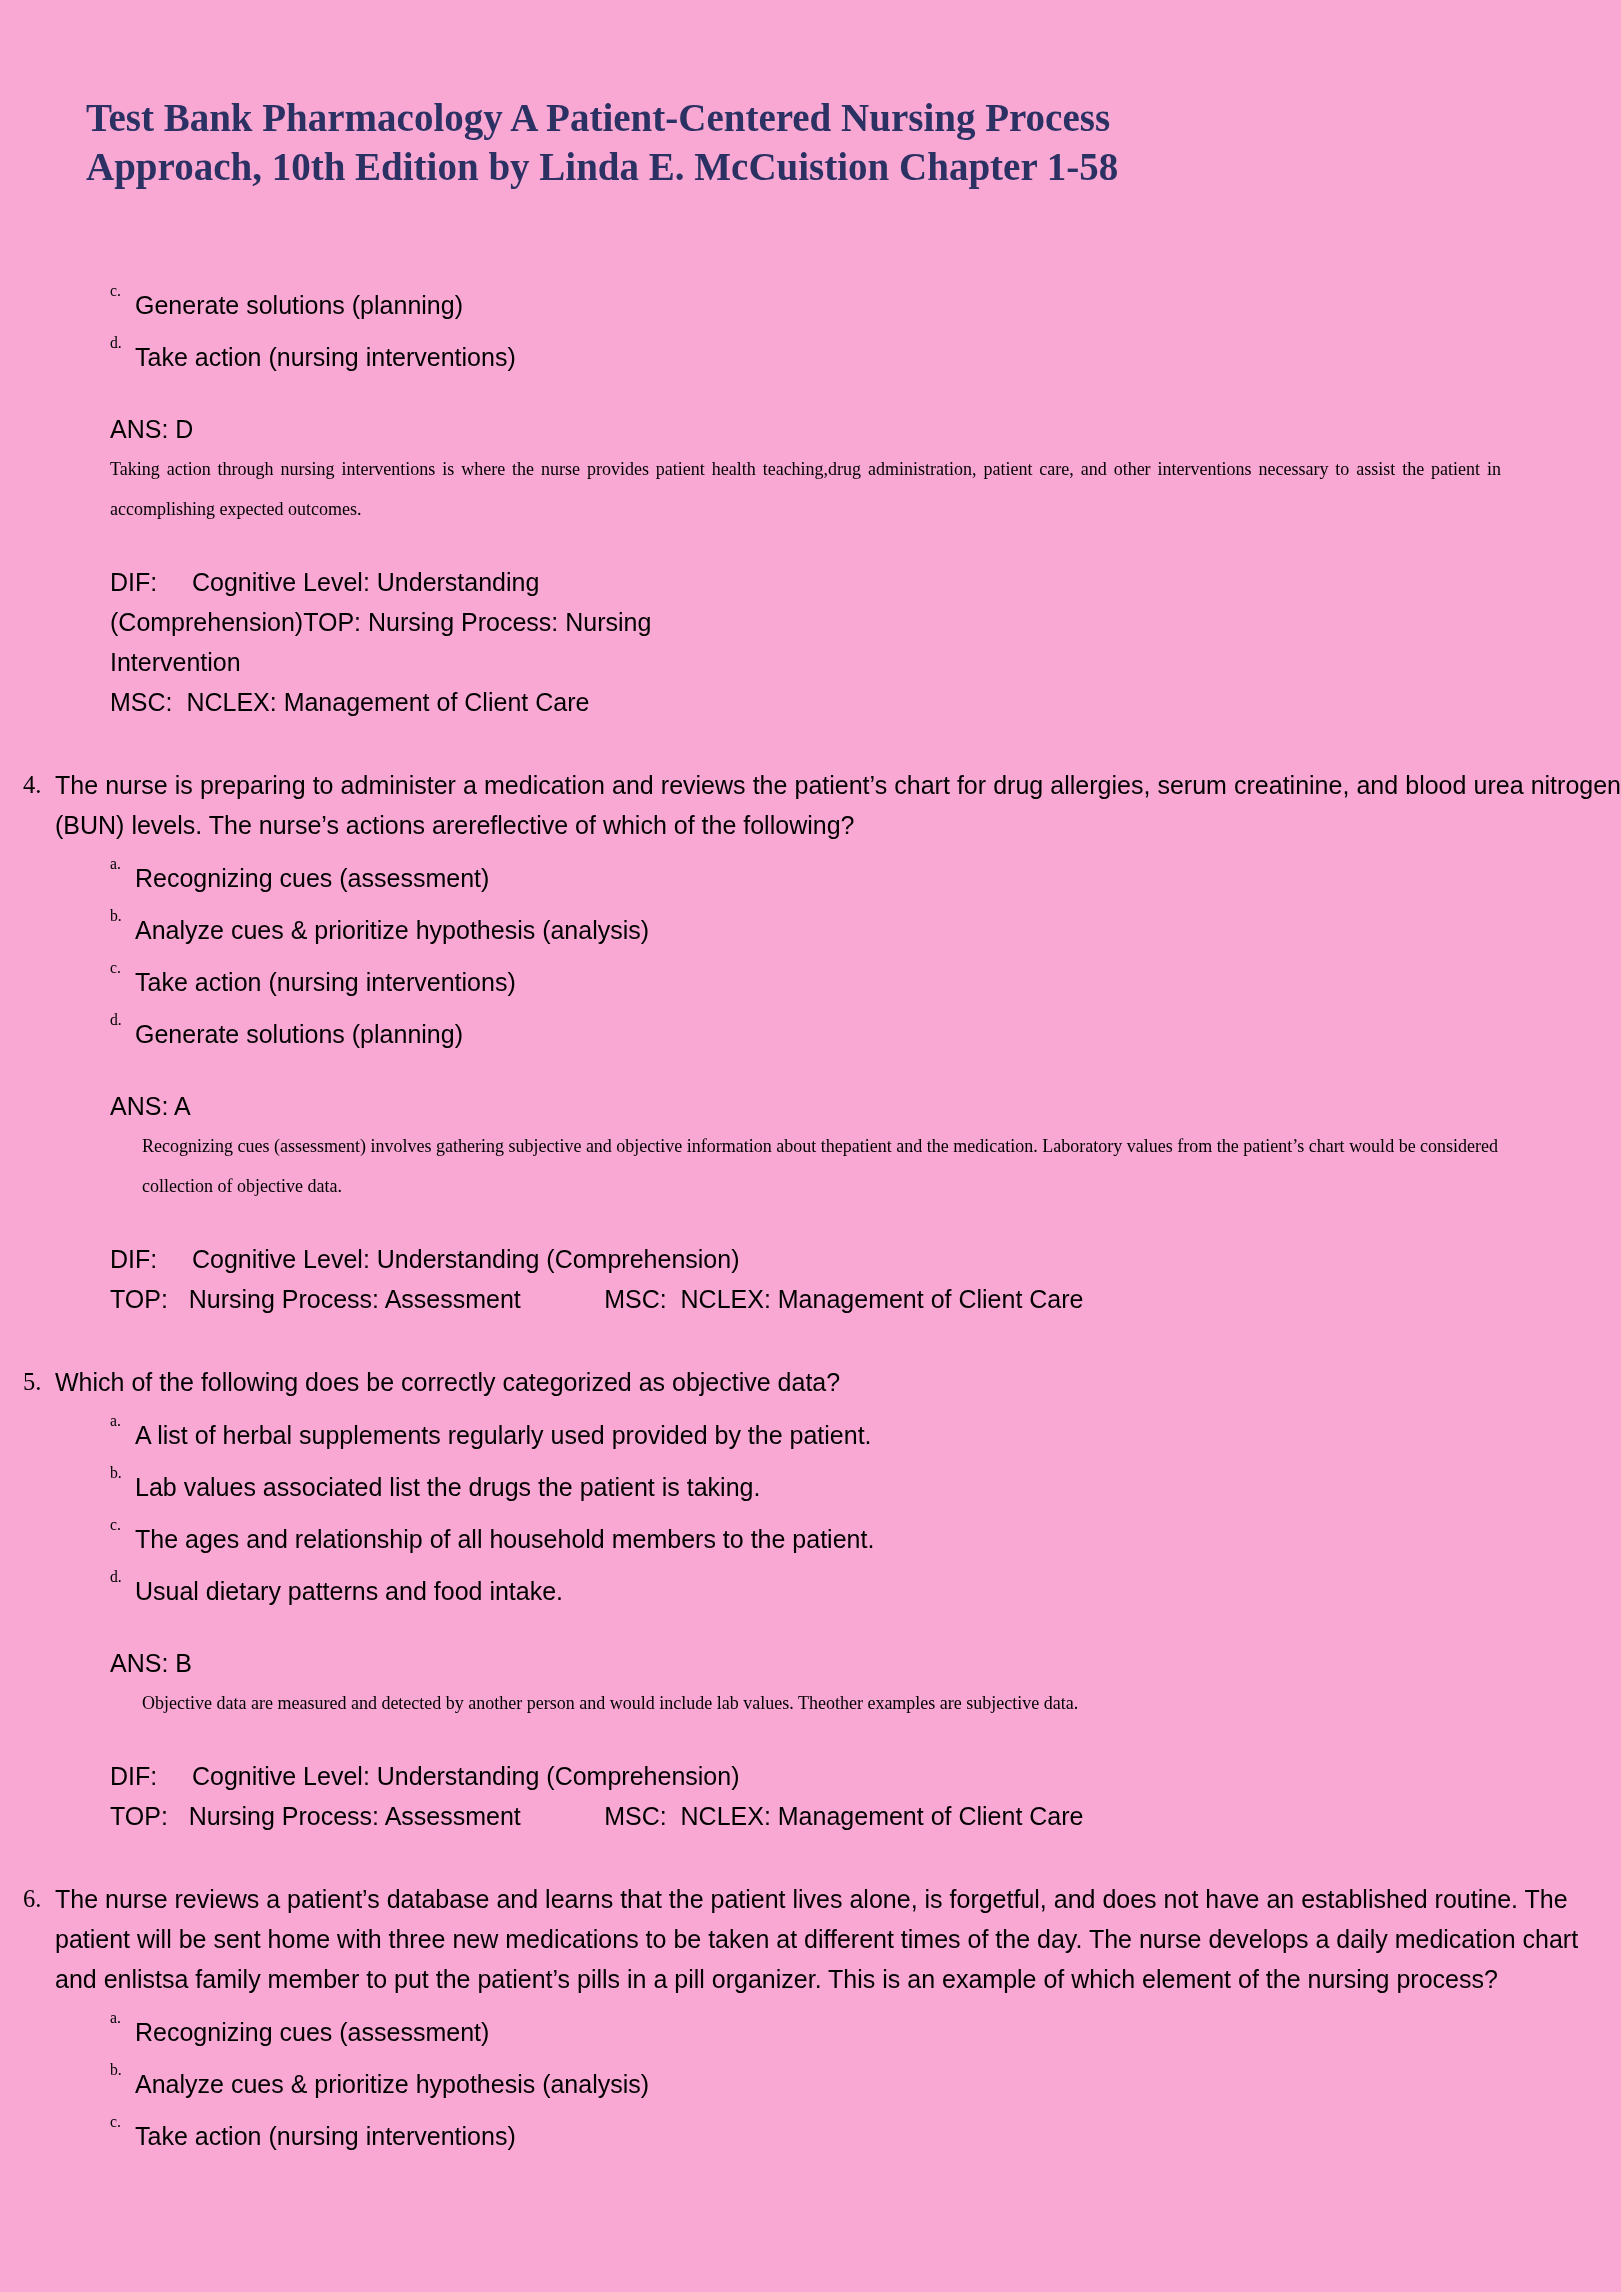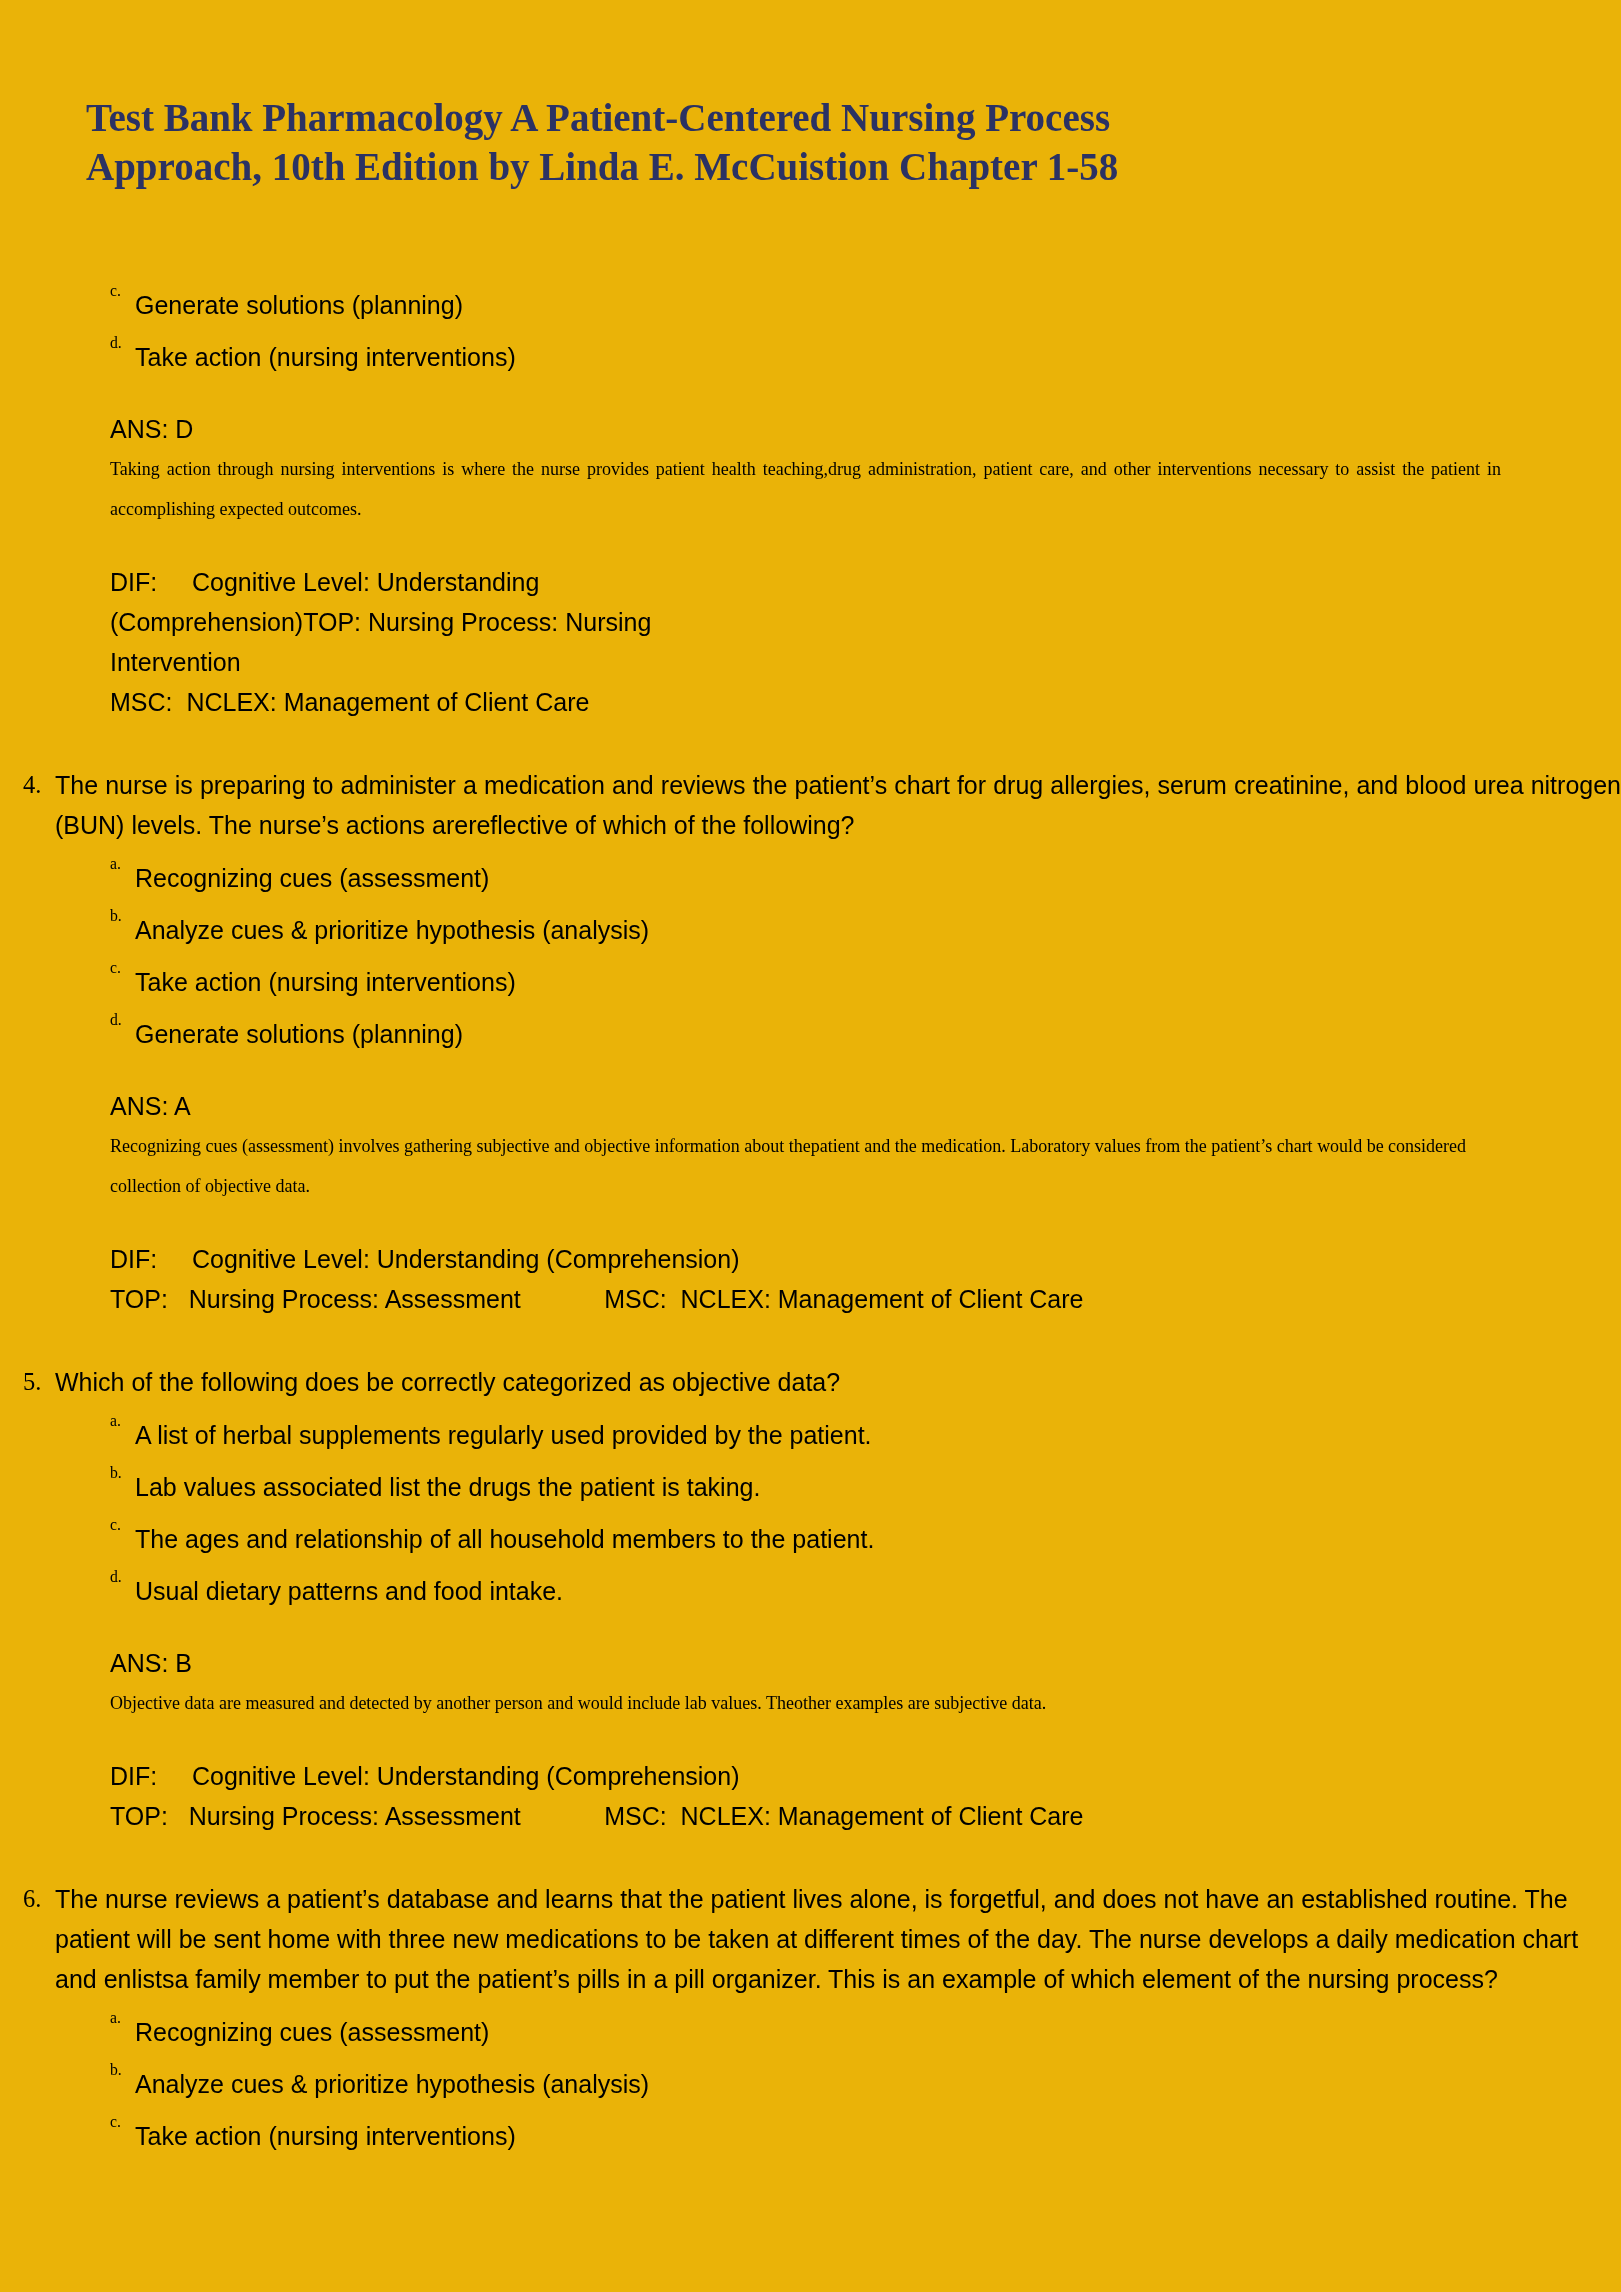--- a/index.html
+++ b/index.html
@@ -11,21 +11,21 @@
     width: 1621px;
     height: 2293px;
     font-family: "Liberation Sans", sans-serif;
     color: #000000;
     overflow: hidden;
   }
   .page {
     position: relative;
     width: 1621px;
     height: 2293px;
-    background: #eab308;
+    background: #f9a8d4;
     box-sizing: border-box;
     padding: 0;
   }
 
   
   .doc-title {
     position: absolute;
     left: 86px;
     top: 94px;
     width: 1372px;
@@ -108,21 +108,21 @@
     font-size: 25px;
     line-height: 40px;
   }
   .ans-body {
     font-size: 18px;
     line-height: 40px;
     text-align: justify;
     text-justify: inter-word;
     font-family: Liberation Serif, serif;
   }
-  .ans-body.nojust { text-align: left; }
+  .ans-body.nojust { text-align: left; margin-left: 32px; }
 
   
   .meta-block {
     margin-left: 110px;
     font-size: 25px;
     line-height: 40px;
   }
   .meta-line { white-space: pre; }
   .sp-md { height: 33px; }
   .sp-lg { height: 43px; }

